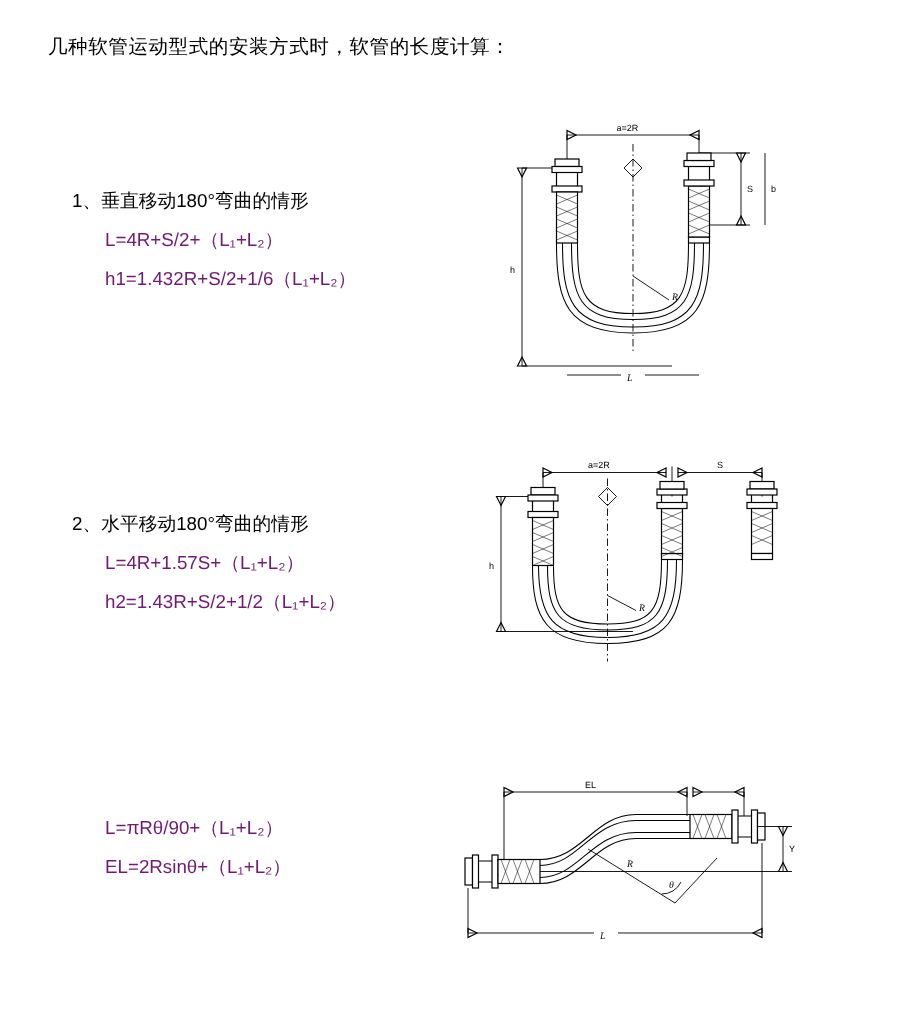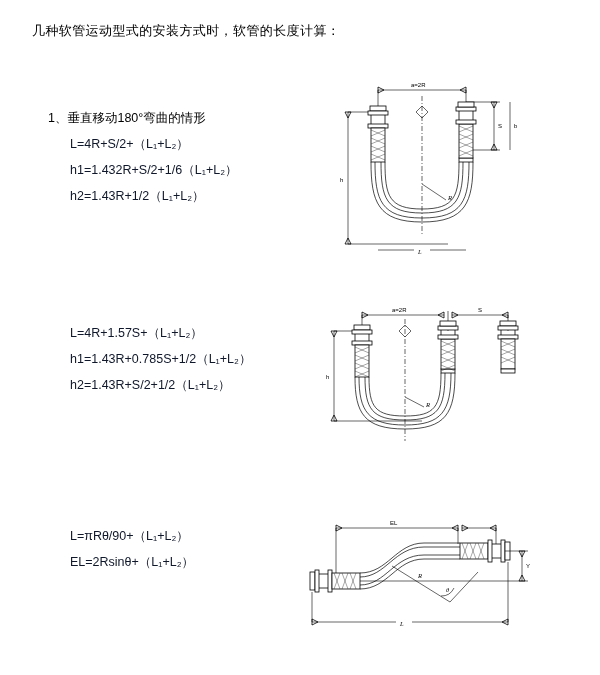--- a/index.html
+++ b/index.html
@@ -31,32 +31,32 @@
     white-space: nowrap;
   }
   .section {
     position: absolute;
     left: 0;
     width: 600px;
   }
   .sec-text {
     position: absolute;
     left: 48px;
-    top: 0;
+    top: 16px;
     width: 260px;
   }
   .sec-title {
     font-size: 12.5px;
     color: #000;
     white-space: nowrap;
     margin-bottom: 9px;
   }
   .formula {
     font-size: 12.5px;
-    color: #0f172a;
+    color: #701a75;
     white-space: nowrap;
     margin: 0 0 9px 22px;
   }
   .figure {
     position: absolute;
   }
   svg { display: block; }
   .ln { stroke: #000; stroke-width: 0.8; fill: none; }
   .thin { stroke: #000; stroke-width: 0.6; fill: none; }
   .dash { stroke: #000; stroke-width: 0.6; fill: none; stroke-dasharray: 5 2 1 2; }
@@ -70,21 +70,20 @@
 
 <div class="page">
 
   <div class="heading">几种软管运动型式的安装方式时，软管的长度计算：</div>
 
   <div class="section" style="top:110px;">
     <div class="sec-text">
       <div class="sec-title">1、垂直移动180°弯曲的情形</div>
       <div class="formula">L=4R+S/2+（L₁+L₂）</div>
       <div class="formula">h1=1.432R+S/2+1/6（L₁+L₂）</div>
-      <div class="formula">h2=1.43R+1/2（L₁+L₂）</div>
     </div>
 
     <div class="figure" style="left:318px; top:-38px;">
       <svg width="250" height="200" viewBox="0 0 250 200">
 
         <line class="thin" x1="60" y1="18" x2="148" y2="18"></line>
         <path class="ln" d="M60 15 L66 18 L60 21 Z" fill="#000"></path>
         <path class="ln" d="M148 15 L142 18 L148 21 Z" fill="#000"></path>
         <text class="lbl" x="93" y="15">a=2R</text>
         <line class="thin" x1="60" y1="18" x2="60" y2="40"></line>
@@ -162,22 +161,22 @@
 
         <text class="lbl-it" x="100" y="182">L</text>
         <line class="thin" x1="60" y1="178" x2="96" y2="178"></line>
         <line class="thin" x1="112" y1="178" x2="148" y2="178"></line>
       </svg>
     </div>
   </div>
 
   <div class="section" style="top:325px;">
     <div class="sec-text">
+      <div class="sec-title">2、水平移动180°弯曲的情形</div>
       <div class="formula">L=4R+1.57S+（L₁+L₂）</div>
-      <div class="formula">h1=1.43R+0.785S+1/2（L₁+L₂）</div>
       <div class="formula">h2=1.43R+S/2+1/2（L₁+L₂）</div>
     </div>
 
     <div class="figure" style="left:312px; top:-28px;">
       <svg width="260" height="160" viewBox="0 0 260 160">
 
         <line class="thin" x1="50" y1="18" x2="132" y2="18"></line>
         <path class="ln" d="M50 15 L56 18 L50 21 Z" fill="#000"></path>
         <path class="ln" d="M132 15 L126 18 L132 21 Z" fill="#000"></path>
         <text class="lbl" x="80" y="15">a=2R</text>

